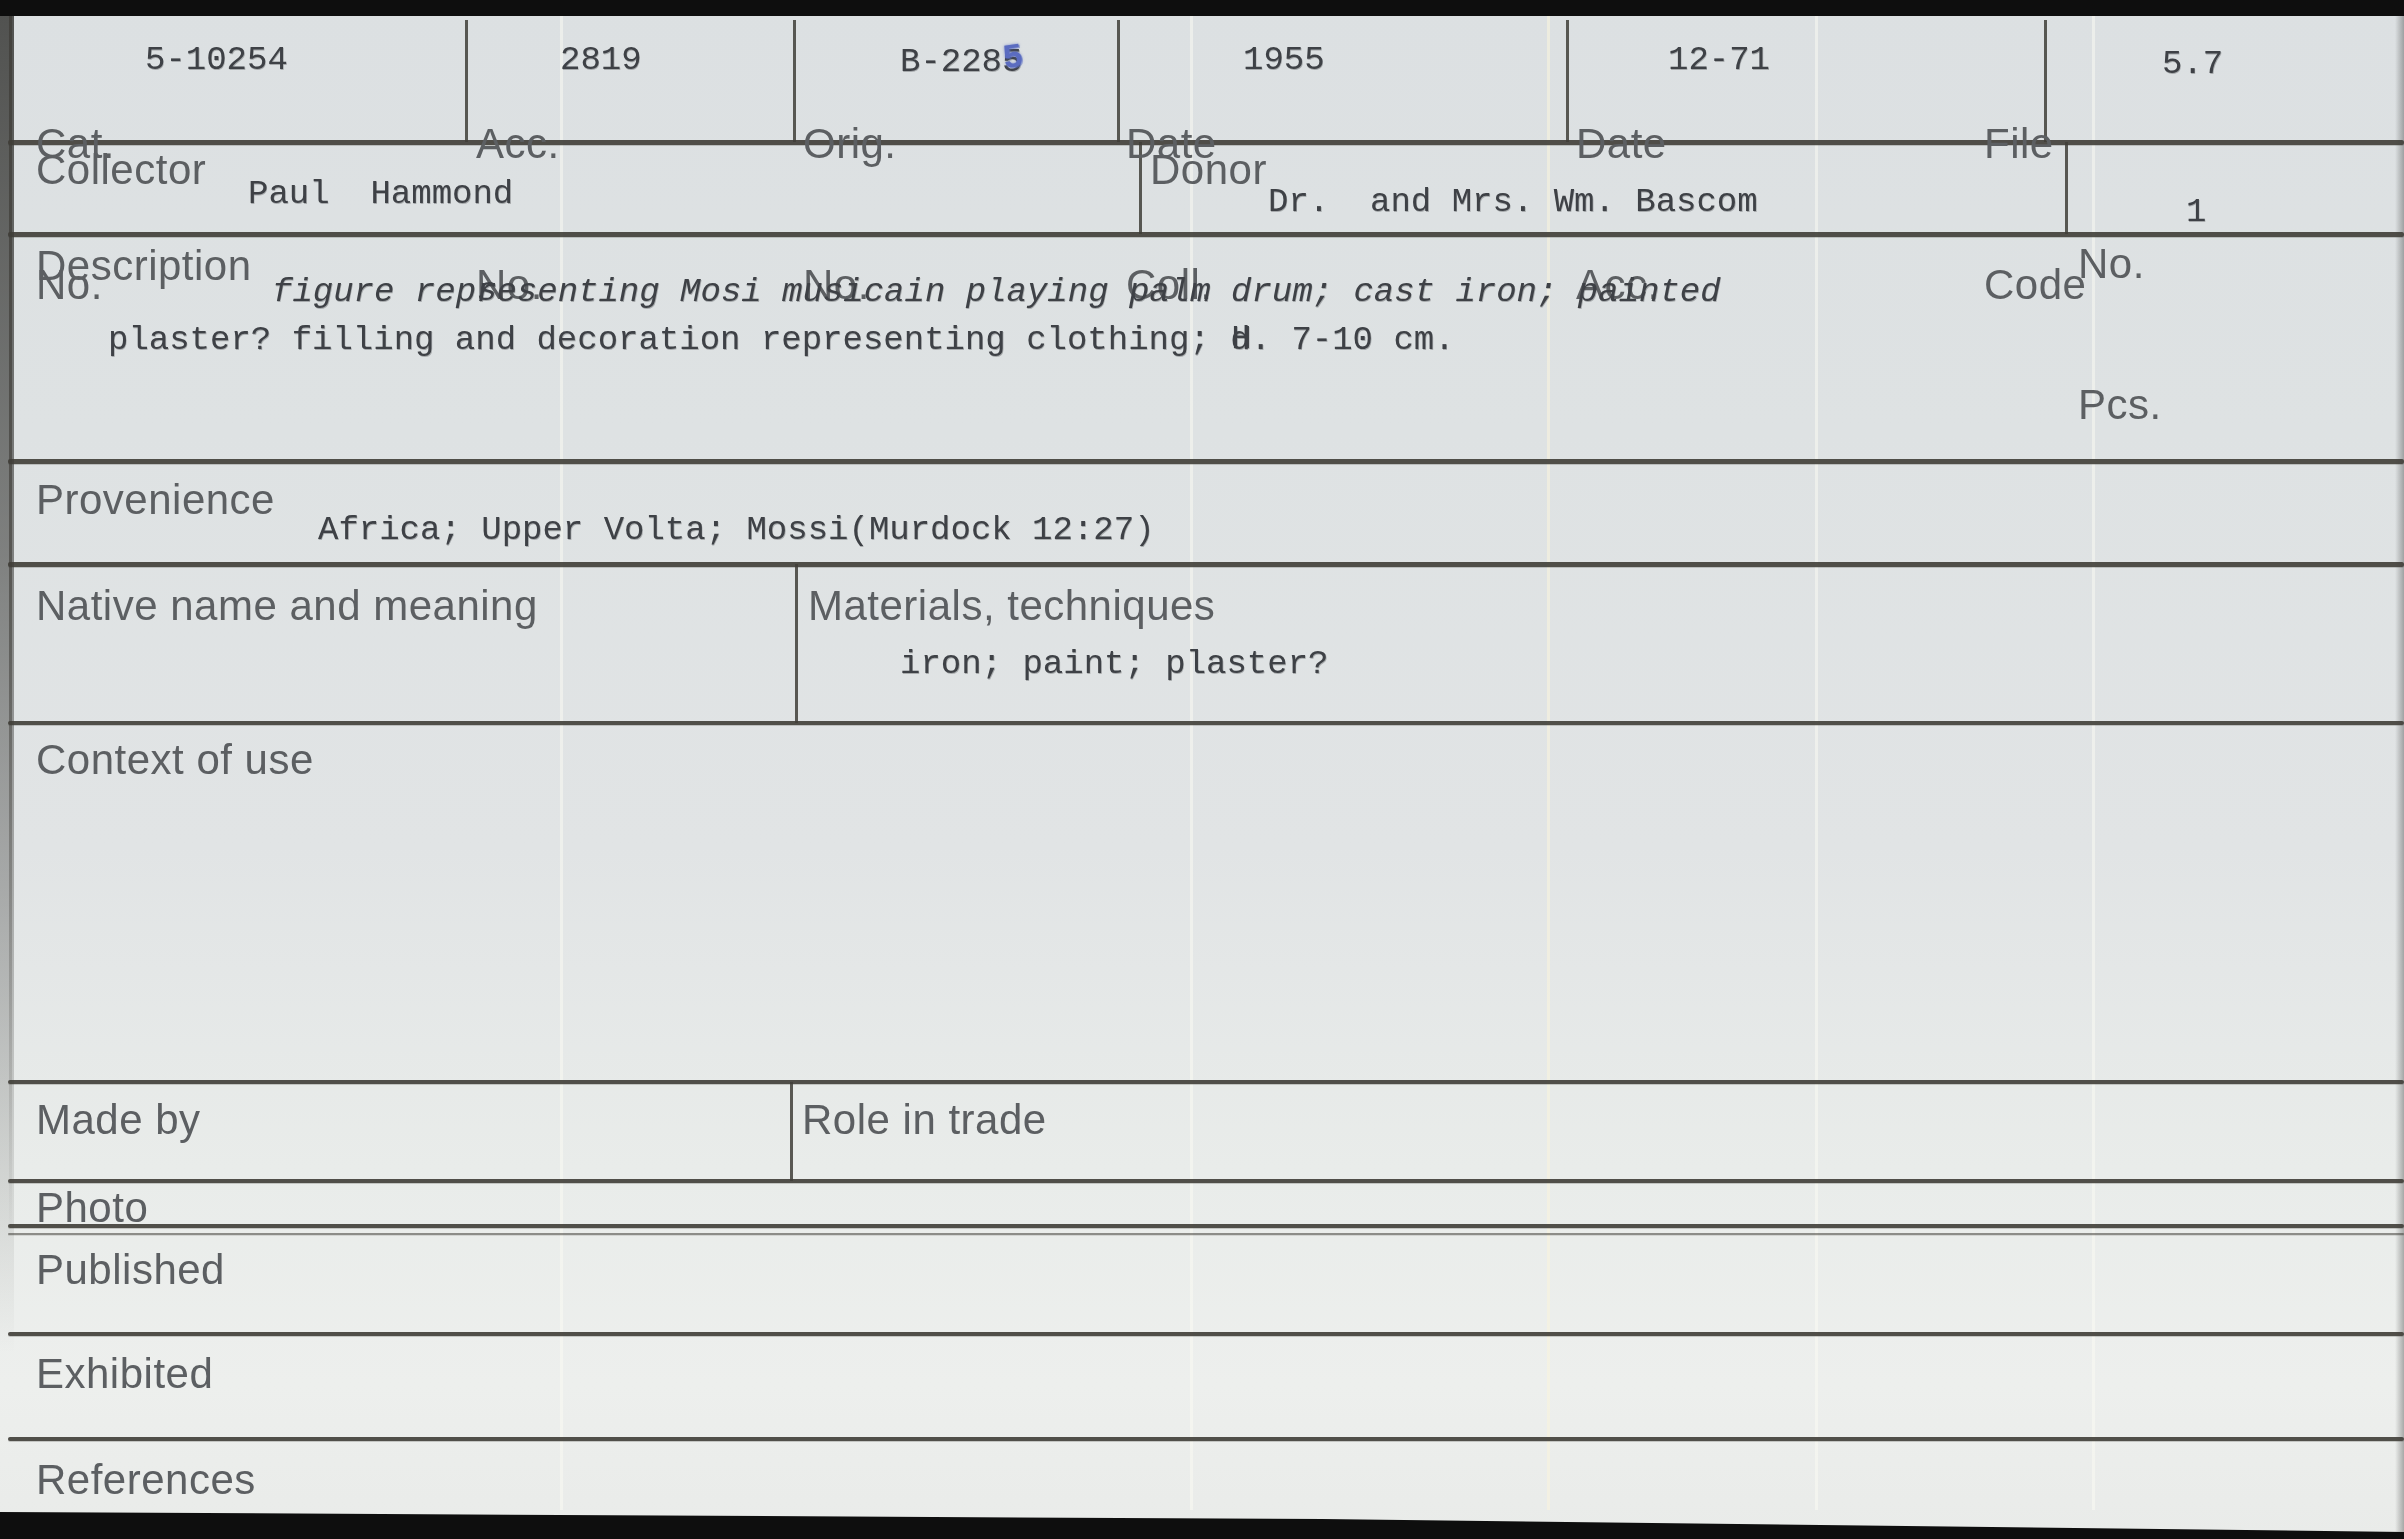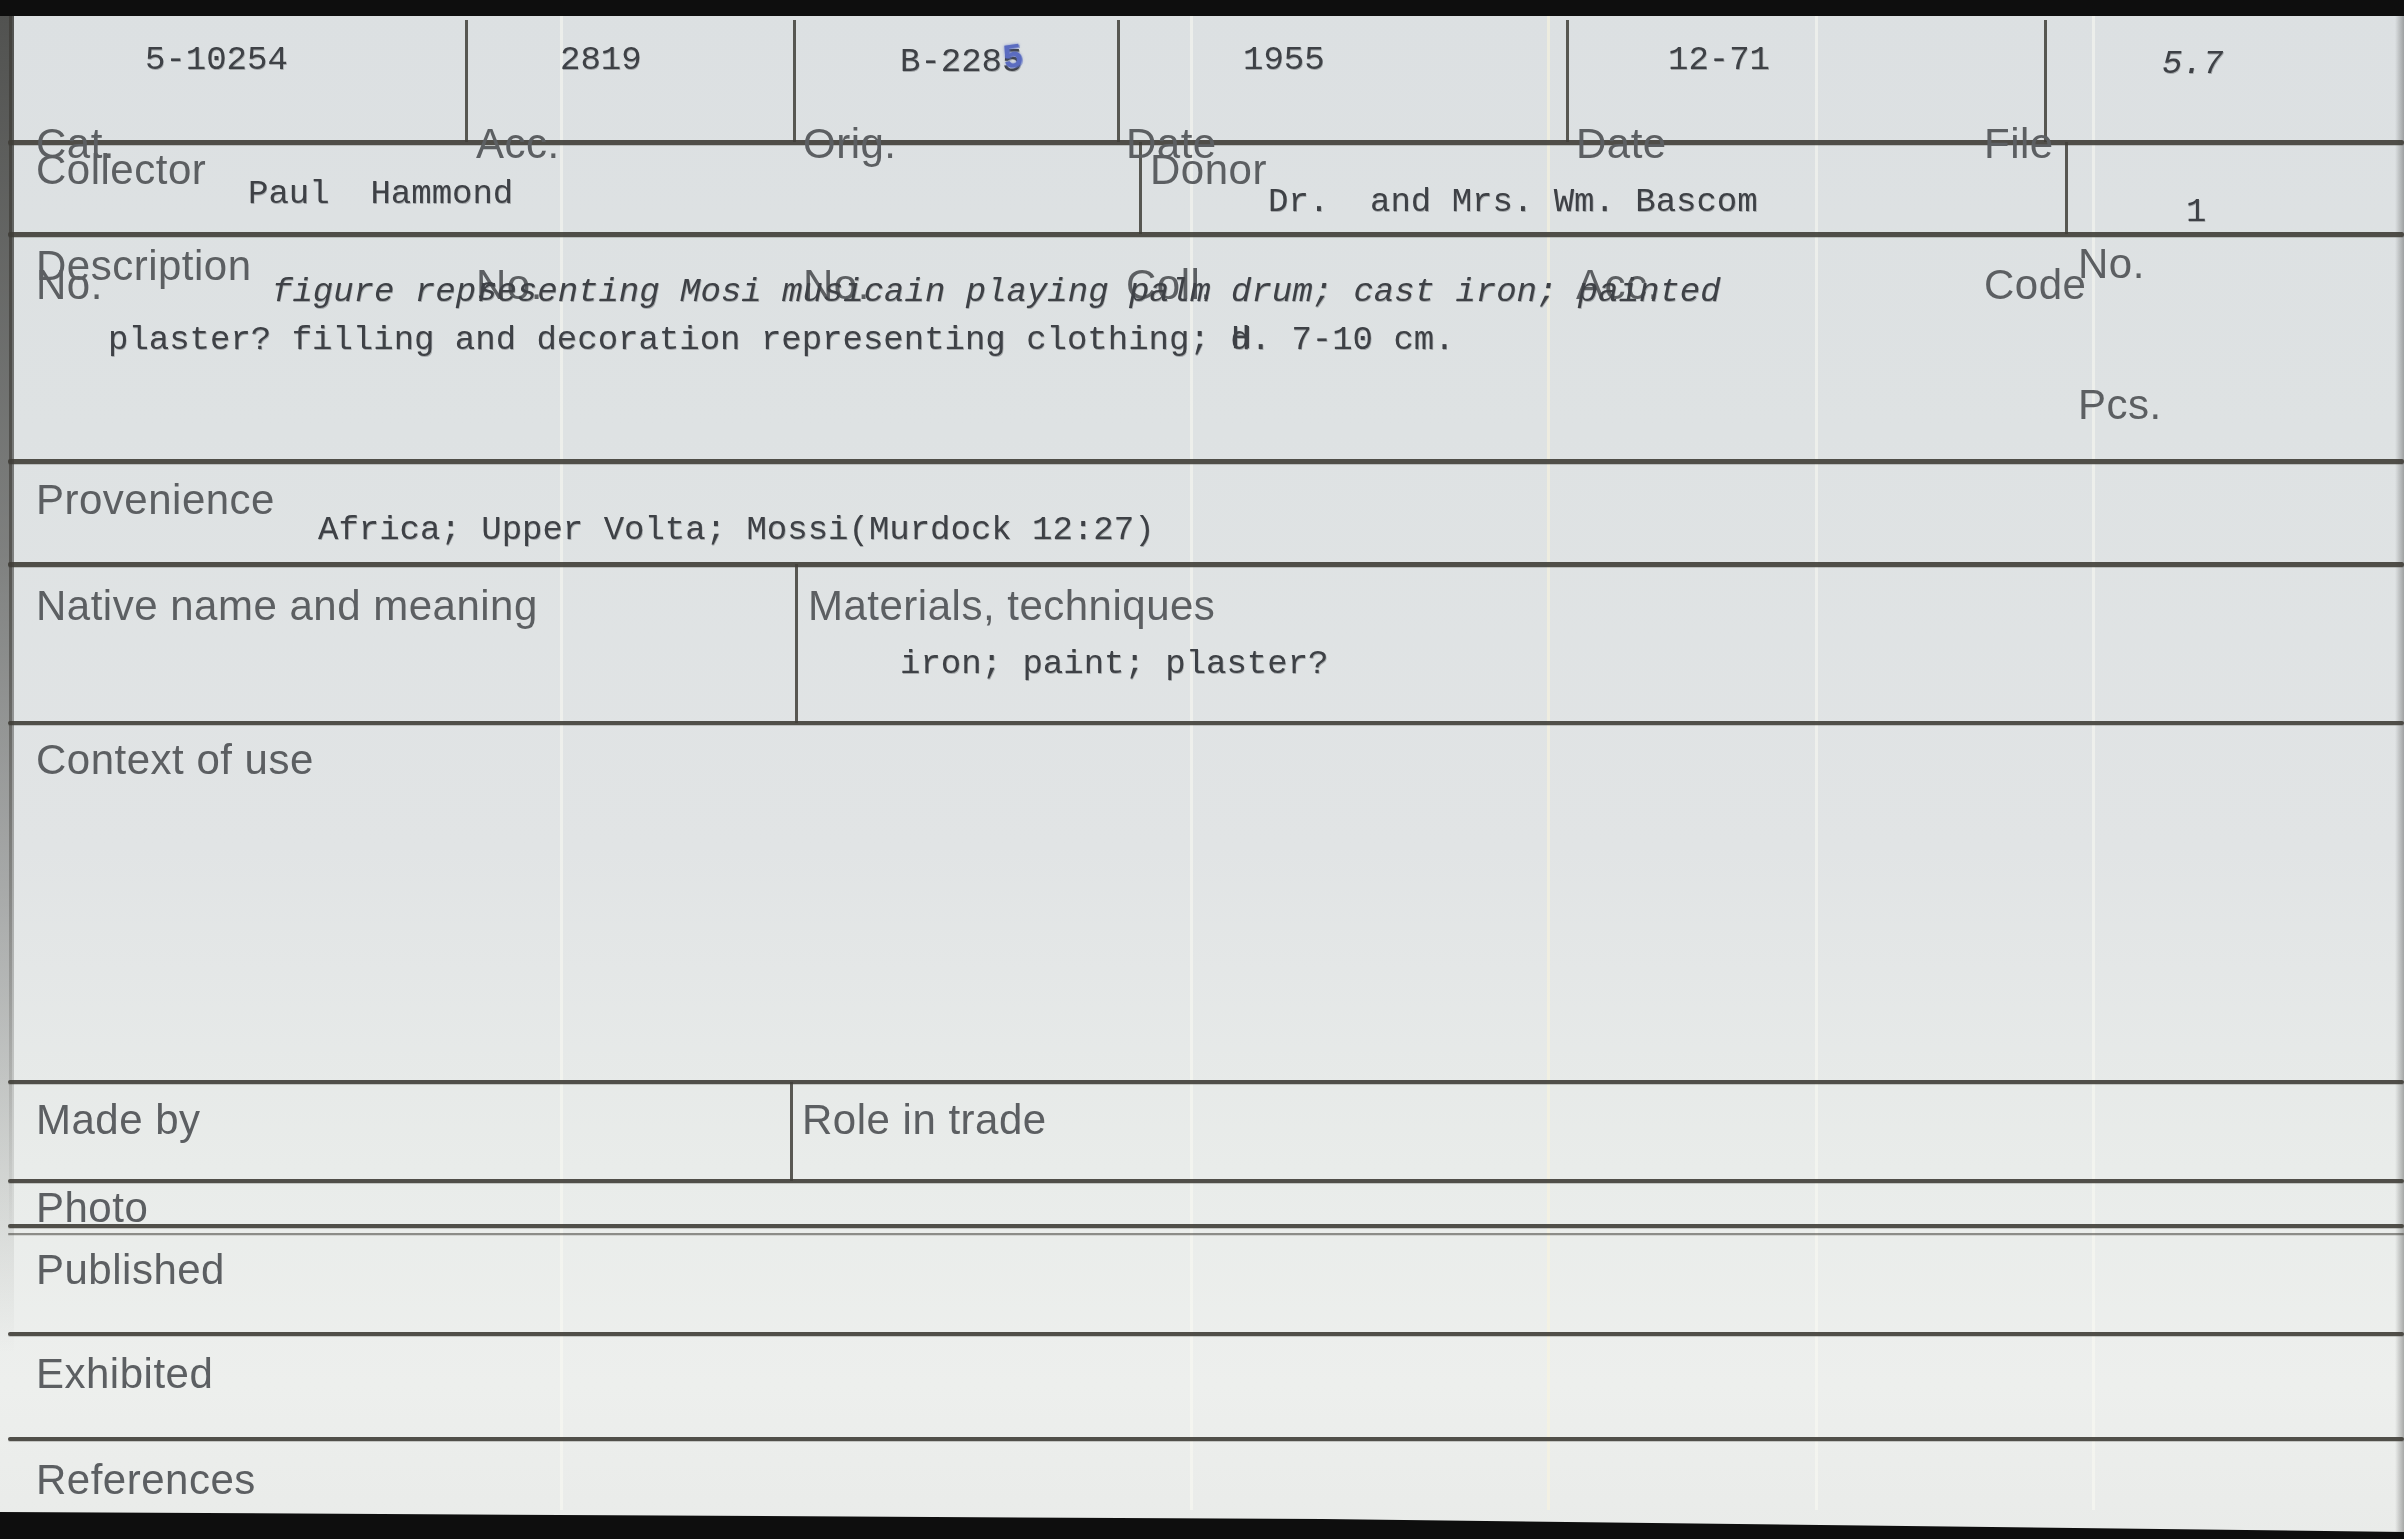--- a/index.html
+++ b/index.html
@@ -102,21 +102,21 @@
   <div class="lbl" style="left:1576px; top:26px;">
     <div>Date</div>
     <div>Acc.</div>
   </div>
   <div class="tw" style="left:1662px; top:36px;margin-left:6px;">12-71</div>
 
   <div class="lbl" style="left:1984px; top:26px;">
     <div>File</div>
     <div>Code</div>
   </div>
-  <div class="tw" style="left:2162px; top:40px;font-style:italic;">5.7</div>
+  <div class="tw" style="left:2162px; top:40px;">5.7</div>
 
   <div class="lbl" style="left:36px; top:146px;">Collector</div>
   <div class="tw" style="left:248px; top:170px;">Paul  Hammond</div>
 
   <div class="lbl" style="left:1150px; top:146px;">Donor</div>
   <div class="tw" style="left:1268px; top:178px;">Dr.  and Mrs. Wm. Bascom</div>
 
   <div class="lbl" style="left:2078px; top:146px;">
     <div>No.</div>
     <div>Pcs.</div>

